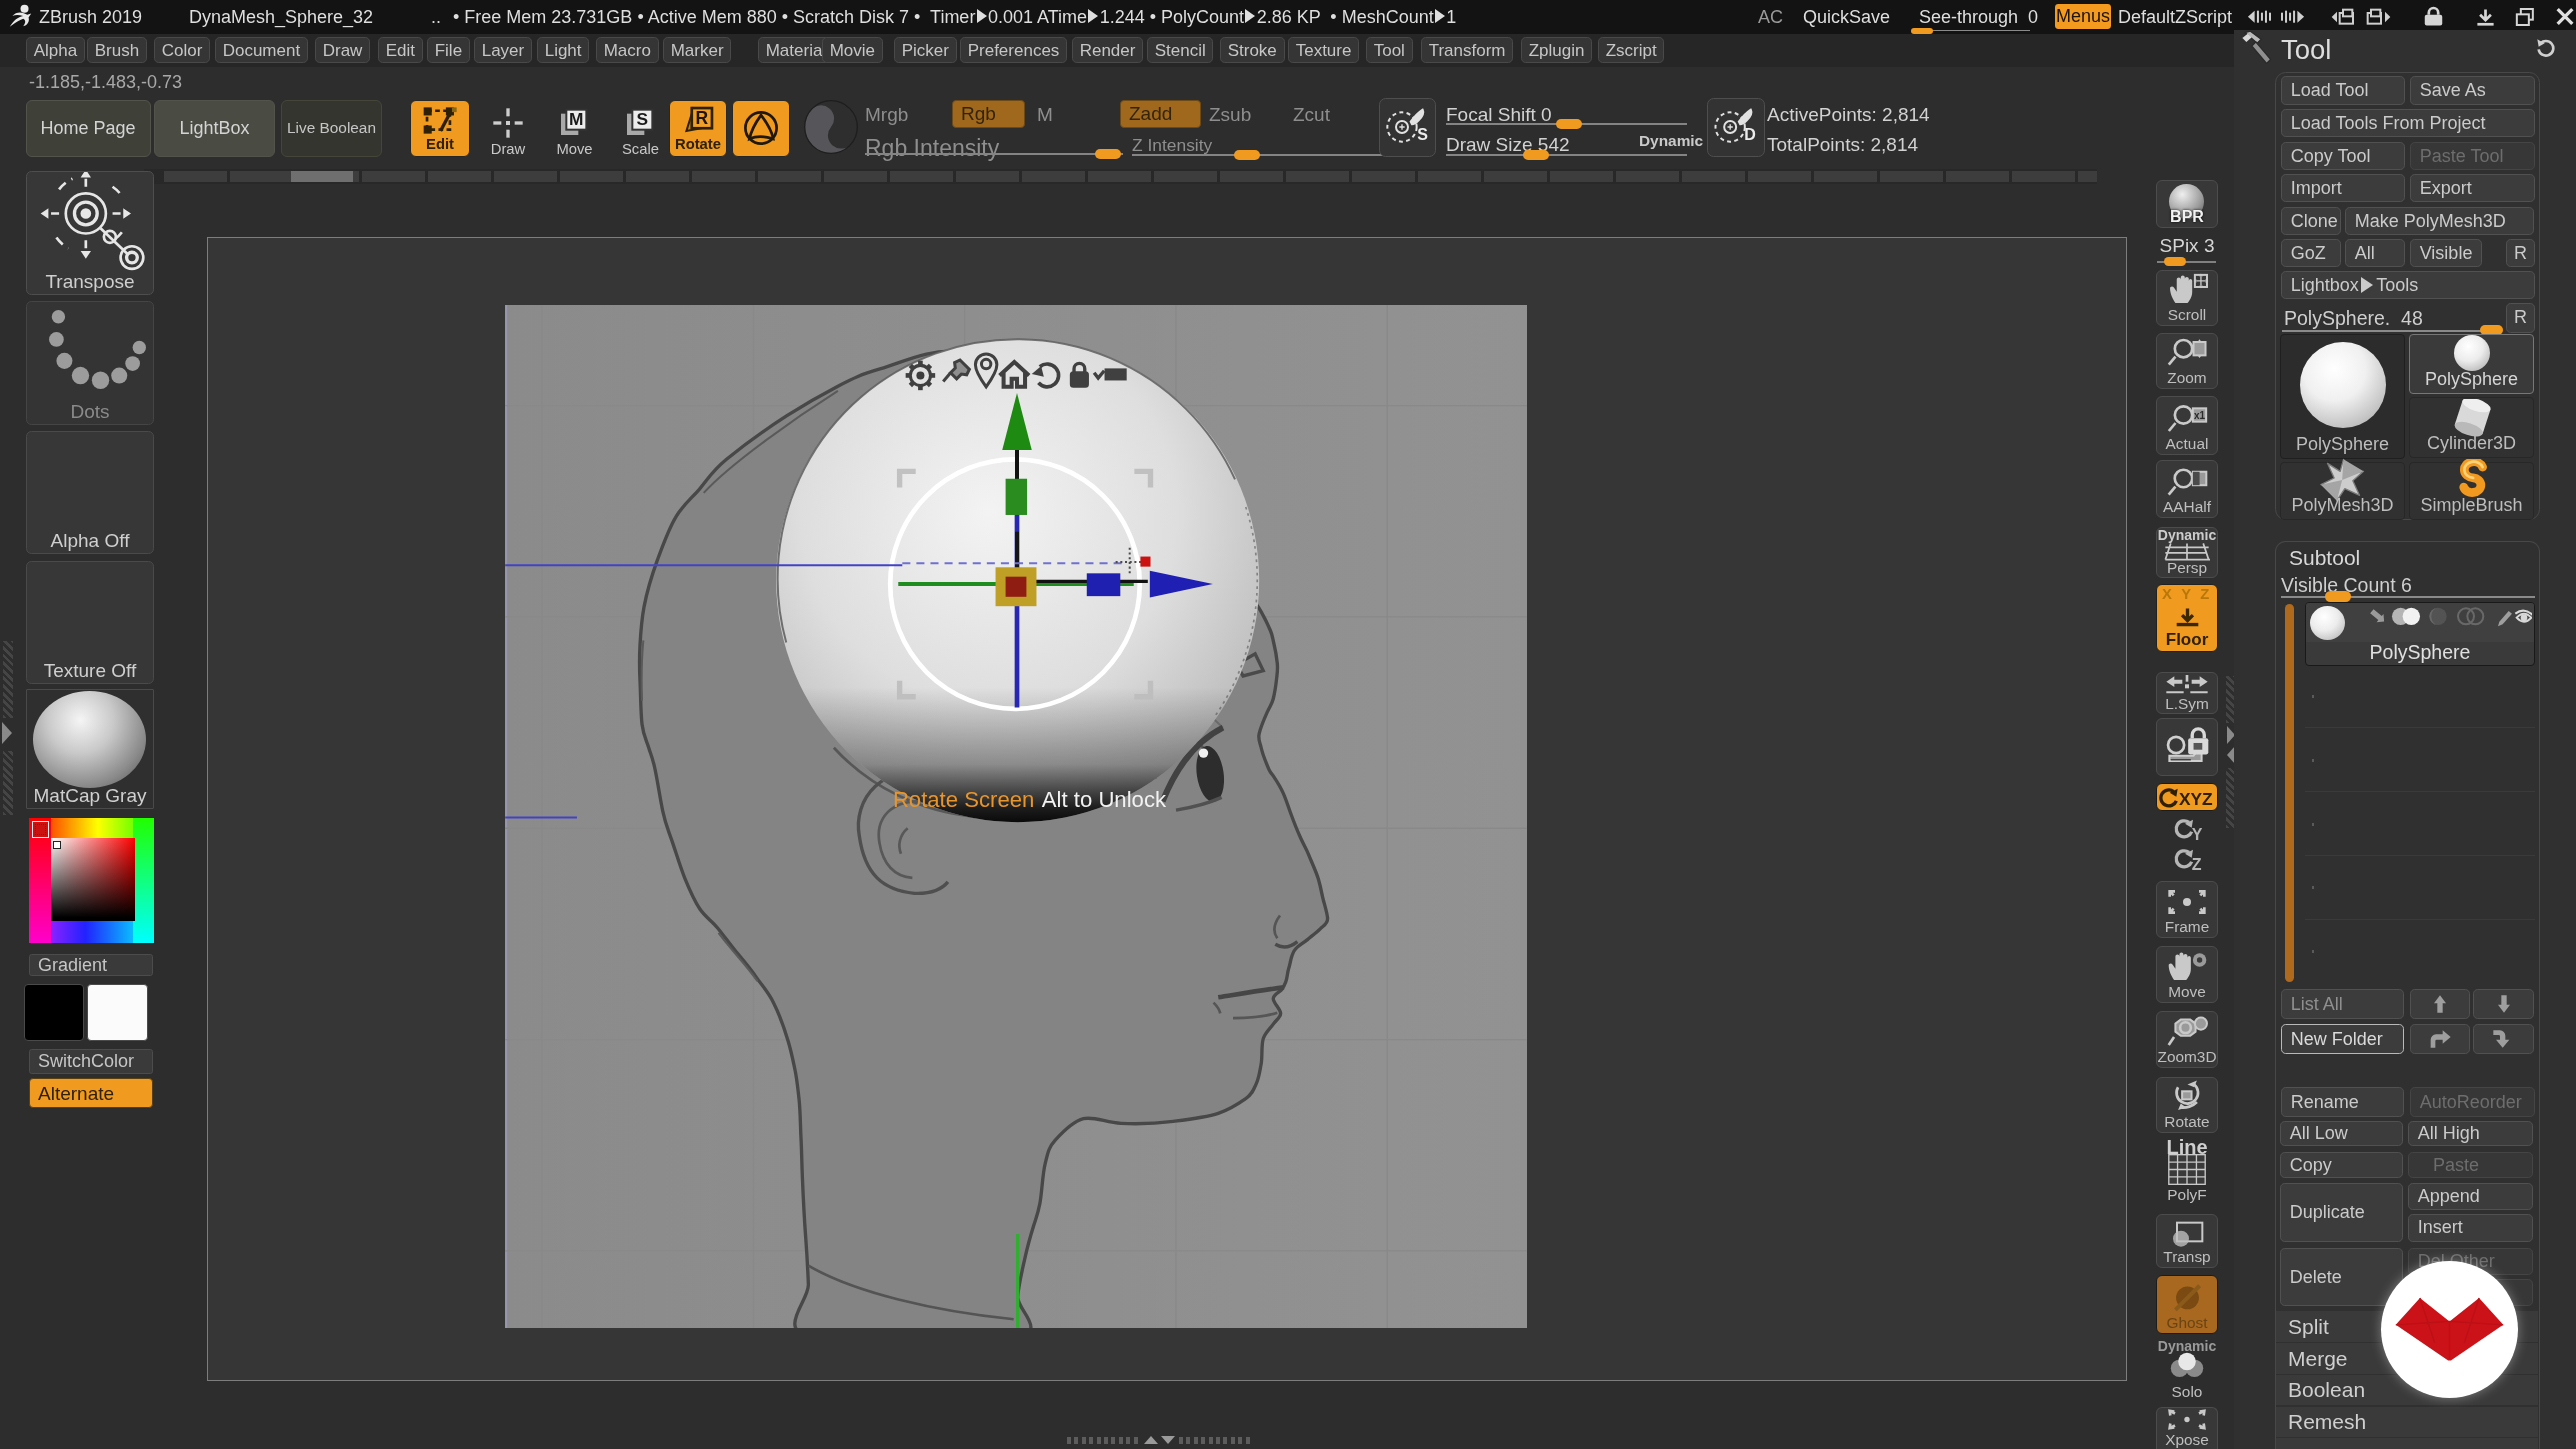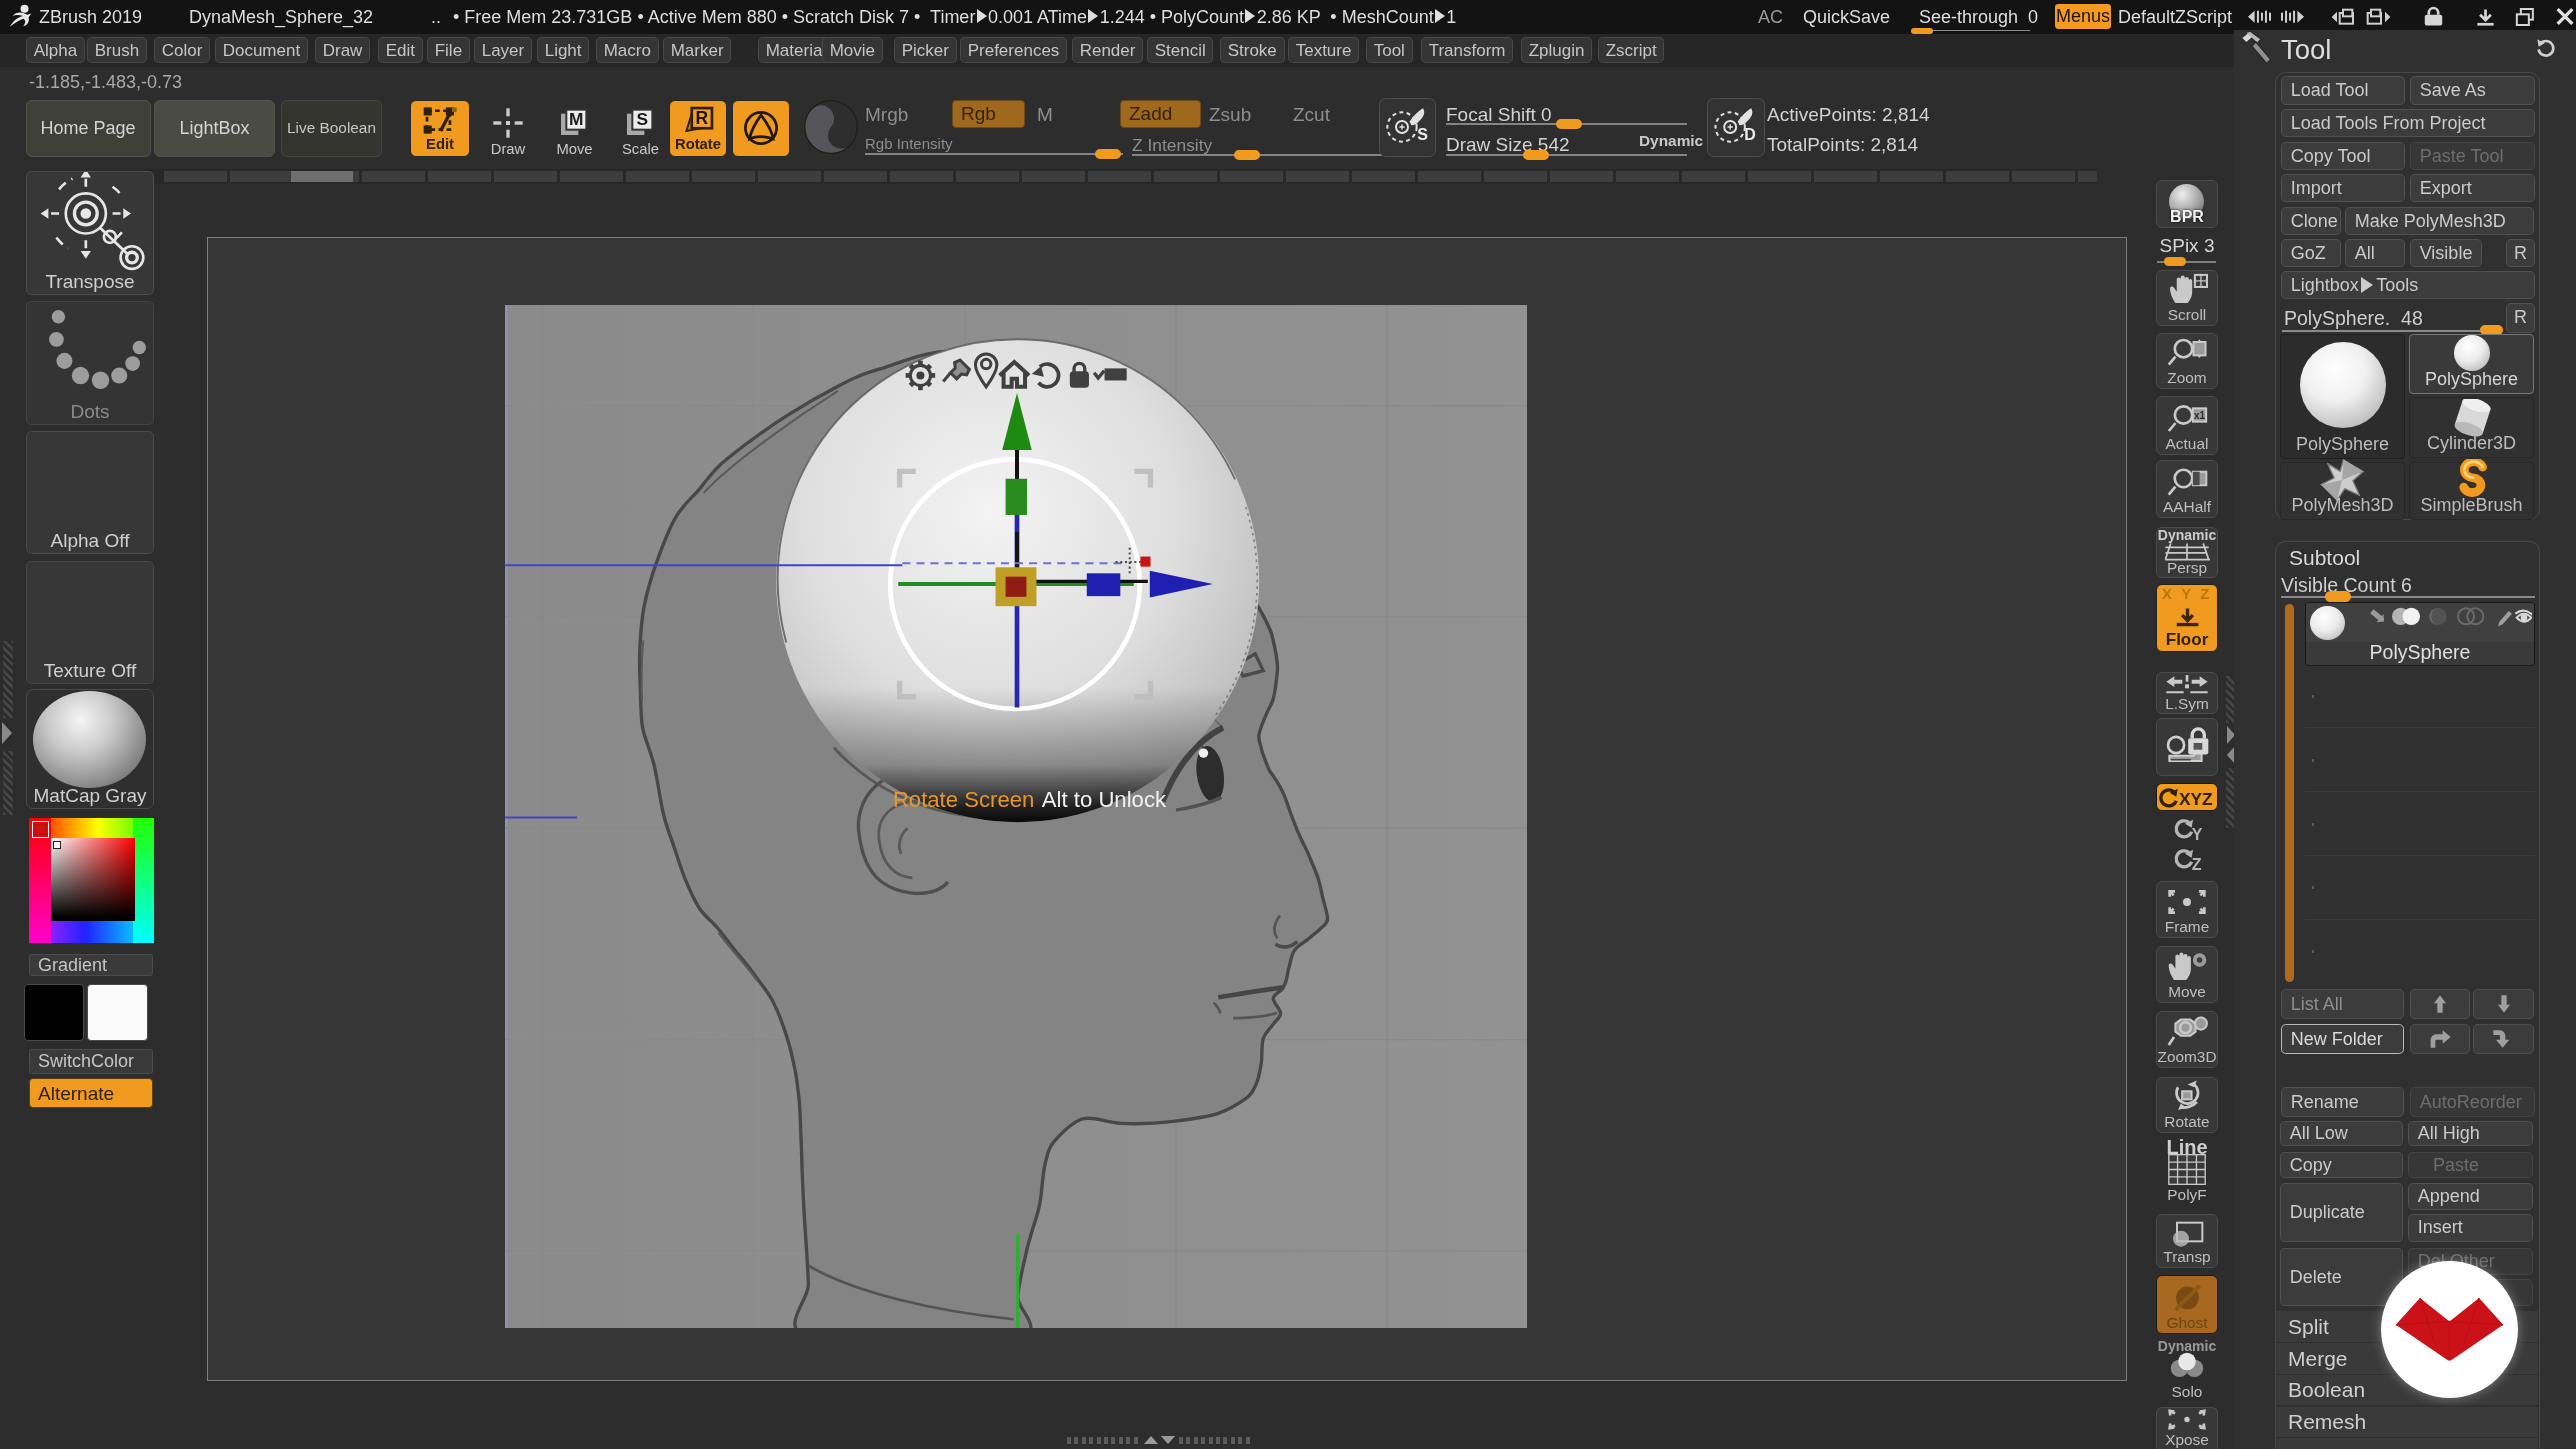--- a/index.html
+++ b/index.html
@@ -194,21 +194,21 @@
         <path d="M40 1 A39 39 0 0 0 40 79 A19.5 19.5 0 0 1 40 40 A19.5 19.5 0 0 0 40 1 Z" fill="#56565a" transform="rotate(-50 40 40)"></path>
         <circle cx="40" cy="40" r="39" fill="none" stroke="#1e1e1e" stroke-width="2"></circle>
       </svg>
     </div>
     <span class="shelf-dim" style="left:865px;top:7.4px;">Mrgb</span>
     <div class="mutebtn" style="left:952px;top:3.4px;width:73px;height:28px;">Rgb</div>
     <span class="shelf-dim" style="left:1037px;top:7.4px;">M</span>
     <div class="mutebtn" style="left:1120px;top:3.4px;width:81px;height:28px;">Zadd</div>
     <span class="shelf-dim" style="left:1209px;top:7.4px;">Zsub</span>
     <span class="shelf-dim" style="left:1293px;top:7.4px;">Zcut</span>
-    <span class="shelf-dim" style="left:865px;top:38px;font-size:15px;">Rgb Intensity</span>
+    <span class="shelf-dim" style="left:865px;top:38px;font-size:23px;">Rgb Intensity</span>
     <div class="slider-line" style="left:865px;top:56px;width:258px;"></div>
     <div class="slider-pill" style="left:1095px;top:52px;"></div>
     <span class="shelf-dim" style="left:1132px;top:38px;font-size:17.4px;">Z Intensity</span>
     <div class="slider-line" style="left:1132px;top:57px;width:263px;"></div>
     <div class="slider-pill" style="left:1234px;top:53px;"></div>
     <div class="abs" style="left:1379px;top:0.7px;width:57px;height:59px;background:#333333;border:1.3px solid #4e4e4e;border-radius:6.7px;">
       <svg width="54" height="56" viewBox="0 0 81 84">
           <g fill="none" stroke="#e2e2e2" stroke-width="3">
             <circle cx="33" cy="42" r="22" stroke-dasharray="6 5"></circle>
             <circle cx="33" cy="42" r="9"></circle>
@@ -428,21 +428,21 @@
     </div>
 
     <div class="abs" style="left:26px;top:431px;width:128px;height:123px;background:#373737;border:1.3px solid #4a4a4a;border-radius:5.4px;">
       <div class="abs" style="left:0;bottom:1.3px;width:100%;text-align:center;color:#cfcfcf;font-size:19px;">Alpha Off</div>
     </div>
 
     <div class="abs" style="left:26px;top:561px;width:128px;height:123px;background:#373737;border:1.3px solid #4a4a4a;border-radius:5.4px;">
       <div class="abs" style="left:0;bottom:1.3px;width:100%;text-align:center;color:#cfcfcf;font-size:19px;">Texture Off</div>
     </div>
 
-    <div class="abs" style="left:26px;top:689px;width:128px;height:120px;background:#2f2f2f;border:1.3px solid #4a4a4a;border-radius:7px;overflow:hidden;">
+    <div class="abs" style="left:26px;top:689px;width:128px;height:120px;background:#2f2f2f;border:1.3px solid #4a4a4a;border-radius:1px;overflow:hidden;">
       <div class="abs" style="left:6px;top:1.3px;width:113px;height:97px;border-radius:50%;background:radial-gradient(circle at 42% 30%, #f5f5f5 0%, #c9c9c9 35%, #8a8a8a 70%, #4a4a4a 100%);"></div>
       <div class="abs" style="left:0;bottom:1.3px;width:100%;text-align:center;color:#cfcfcf;font-size:19px;">MatCap Gray</div>
     </div>
 
     <div class="abs" style="left:29px;top:818px;width:125px;height:125px;">
       <div class="abs" style="left:0;top:0;width:100%;height:23px;background:linear-gradient(to right,#ff0000,#ffff00 55%,#22ff00);"></div>
       <div class="abs" style="left:0;bottom:0;width:100%;height:23px;background:linear-gradient(to right,#cc22ff,#2222ff 45%,#00ffff);"></div>
       <div class="abs" style="left:0;top:0;width:21.5px;height:100%;background:linear-gradient(to bottom,#ff0000,#ff00cc);"></div>
       <div class="abs" style="right:0;top:0;width:21.5px;height:100%;background:linear-gradient(to bottom,#22ff00,#00ffff);"></div>
       <div class="abs" style="left:21.5px;top:20px;width:84px;height:83px;background:linear-gradient(to bottom,rgba(0,0,0,0),#000 96%),linear-gradient(to right,#ffffff,#ff0000);"></div>

